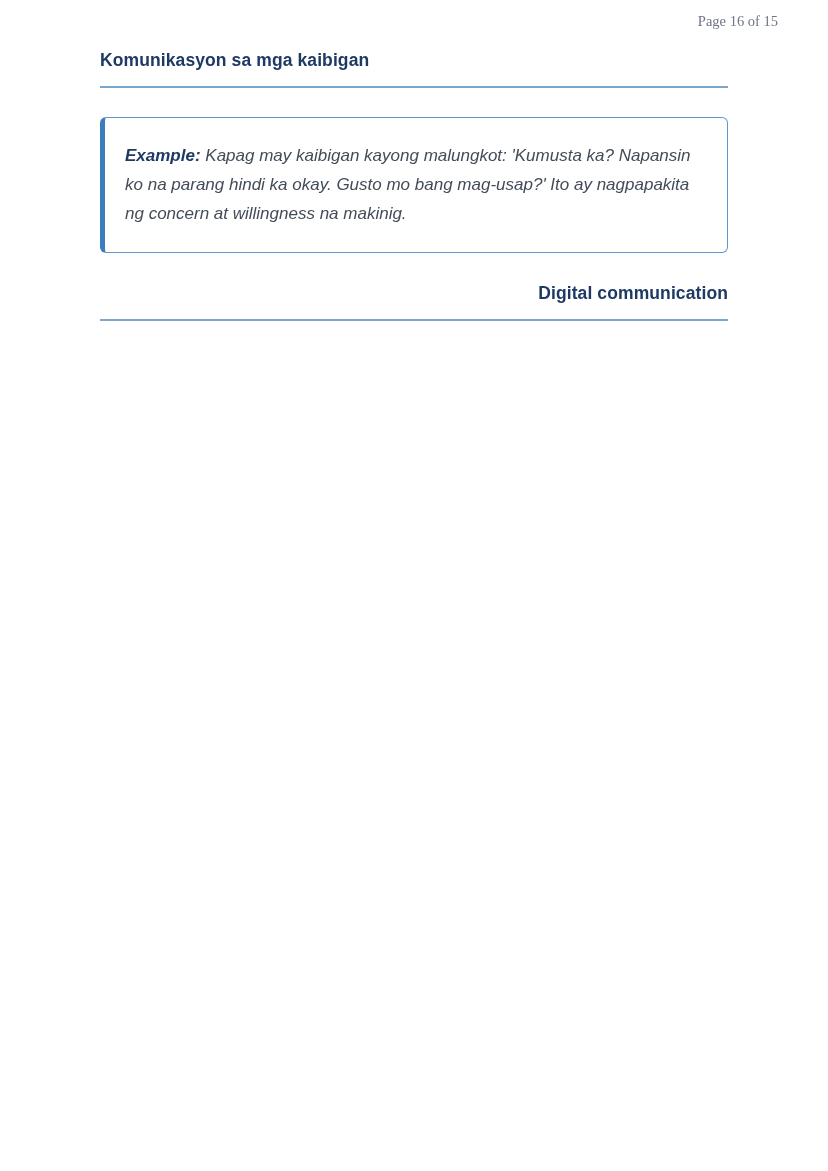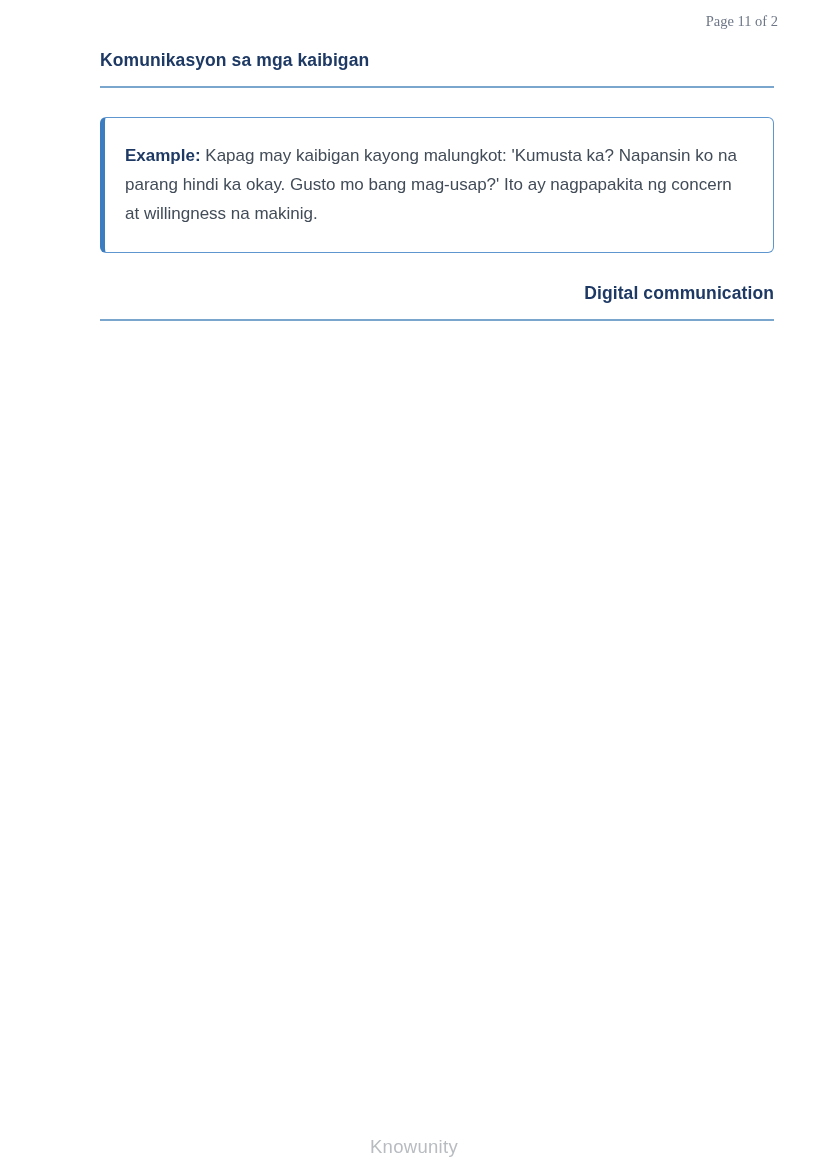--- a/index.html
+++ b/index.html
@@ -18,21 +18,21 @@
   }
   .page-number {
     position: absolute;
     top: 13px;
     right: 50px;
     font-family: "Liberation Serif", "DejaVu Serif", serif;
     font-size: 14.5px;
     color: #6e7787;
   }
   .content {
-    padding: 50px 54px 0 100px;
+    padding: 50px 100px 0 100px;
   }
   .section-heading {
     font-size: 17.5px;
     line-height: 21px;
     font-weight: 700;
     color: #1e3a64;
     margin: 0;
     letter-spacing: 0.1px;
   }
   .heading-rule {
@@ -52,20 +52,21 @@
     border-left: 5px solid #3b7dc0;
     border-radius: 6px;
     padding: 23px 26px 24px 20px;
     box-sizing: border-box;
   }
   .example-par {
     font-size: 17px;
     line-height: 29px;
     color: #424c58;
     margin: 0;
+    font-style: italic;
   }
   .example-label {
     font-weight: 700;
     color: #1e3a64;
   }
   .section + .section {
     margin-top: 30px;
     text-align: right;
   }
   .footer-brand {
@@ -77,21 +78,21 @@
     font-size: 18.5px;
     color: #b8bcc0;
     letter-spacing: 0.3px;
   }
 </style>
 </head>
 <body>
 
 <div class="page">
 
-  <div class="page-number">Page 11 of 2</div>
+  <div class="page-number">Page 16 of 15</div>
 
   <div class="content">
 
     <section class="section">
       <h1 class="section-heading">Komunikasyon sa mga kaibigan</h1>
       <hr class="heading-rule">
       <div class="example-box">
         <p class="example-par">
           <span class="example-label">Example:</span>
           <span>Kapag may kaibigan kayong malungkot: 'Kumusta ka? Napansin ko na parang hindi ka okay. Gusto mo bang mag-usap?' Ito ay nagpapakita ng concern at willingness na makinig.</span>
@@ -99,15 +100,14 @@
       </div>
     </section>
 
     <section class="section">
       <h1 class="section-heading">Digital communication</h1>
       <hr class="heading-rule">
     </section>
 
   </div>
 
-  <div class="footer-brand">Knowunity</div>
 
 </div>
 
 </body></html>

